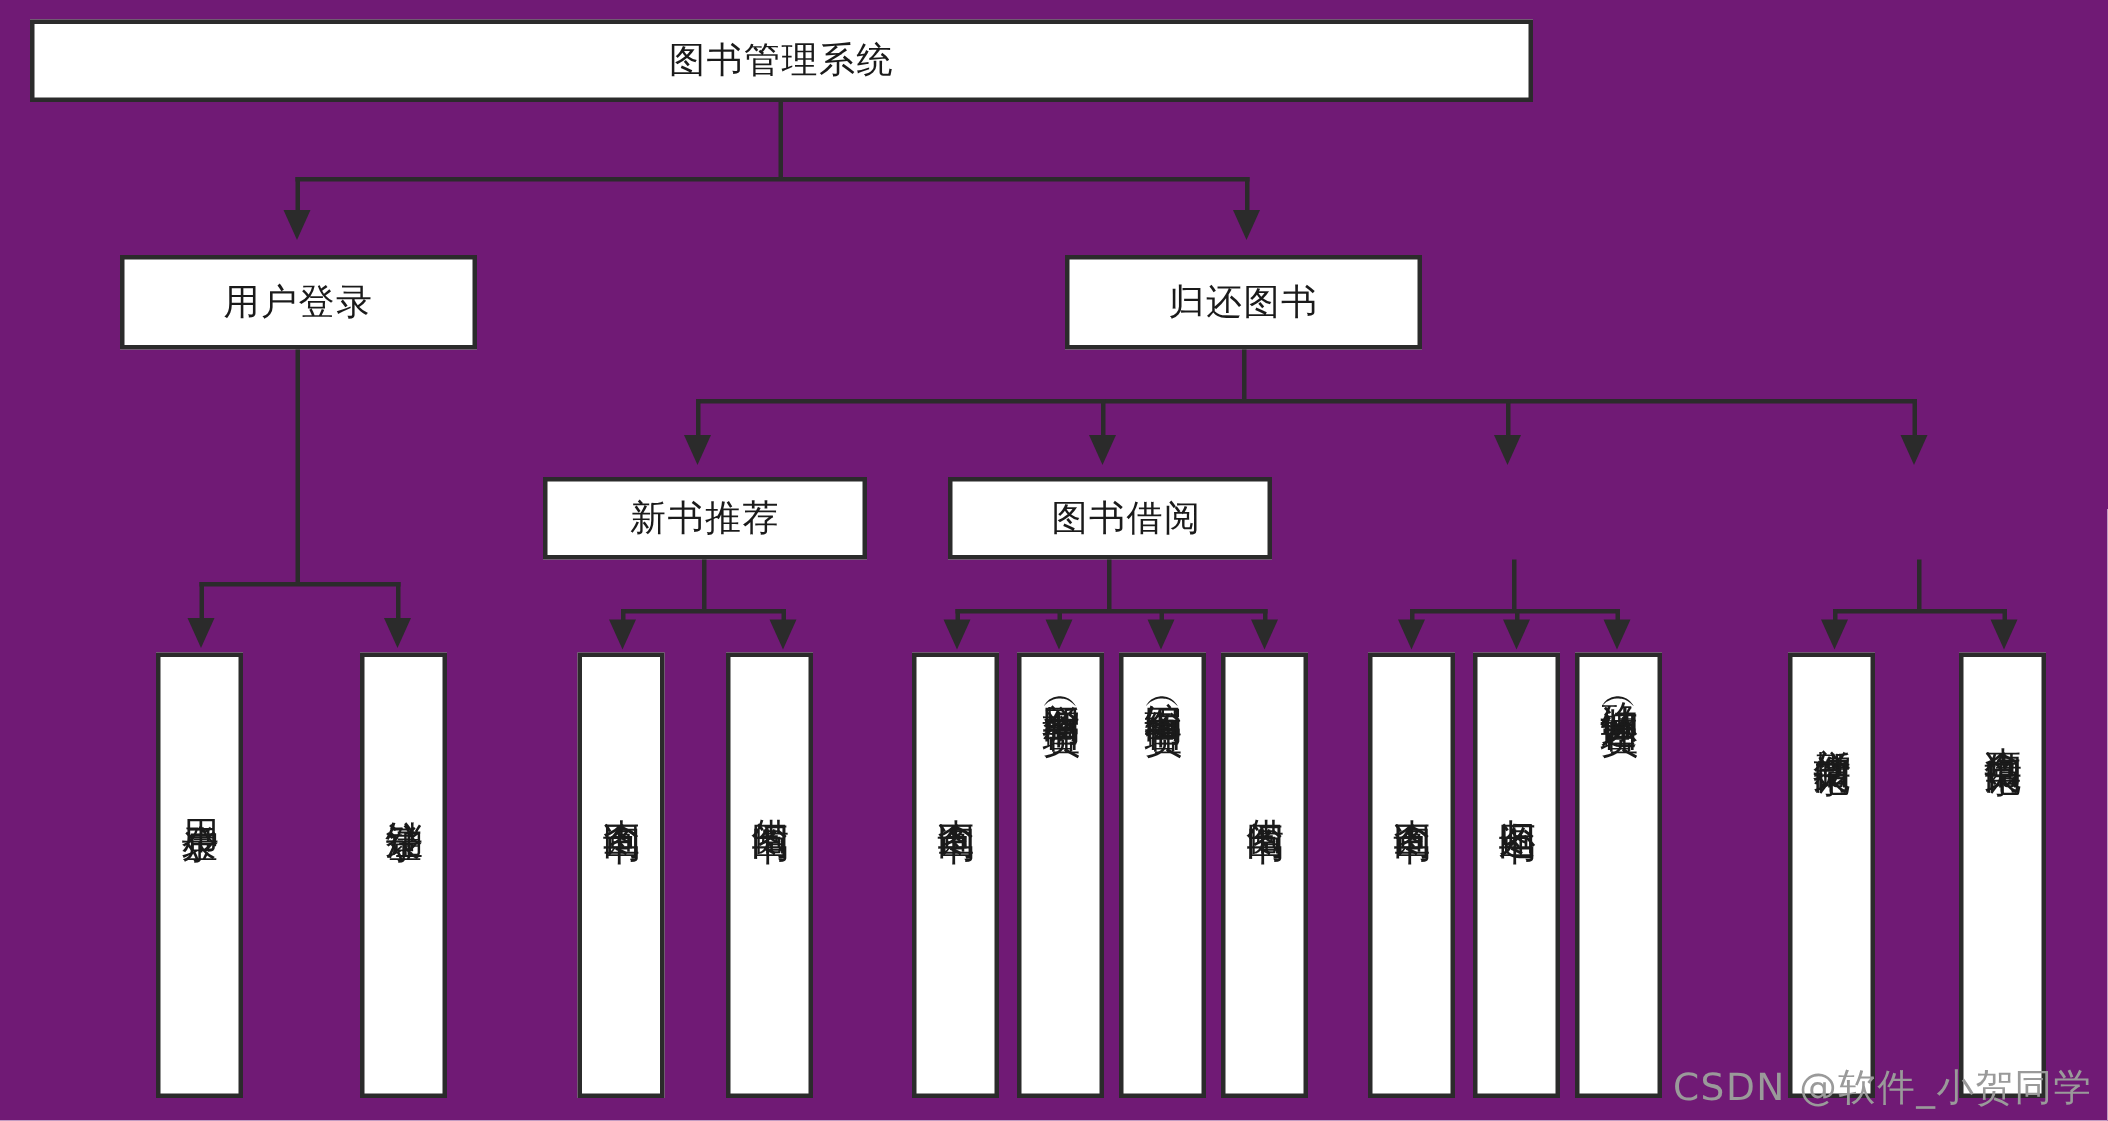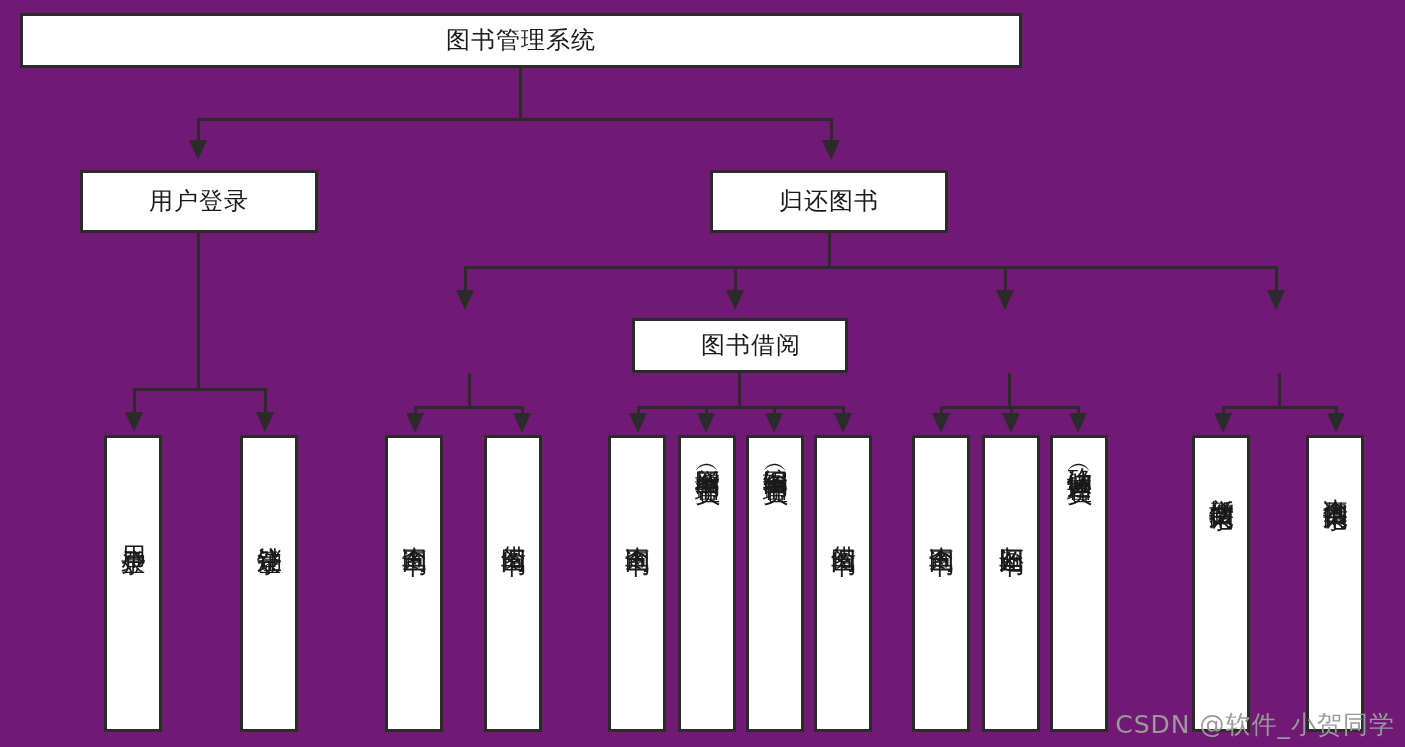--- a/index.html
+++ b/index.html
@@ -117,20 +117,23 @@
   <div class="hline" style="left:464px; top:266px; width:814px;"></div>
   <div class="vline" style="left:464px; top:266px; height:24px;"></div>
   <div class="arrow" style="left:456px; top:290px;"></div>
   <div class="vline" style="left:734px; top:266px; height:24px;"></div>
   <div class="arrow" style="left:726px; top:290px;"></div>
   <div class="vline" style="left:1004px; top:266px; height:24px;"></div>
   <div class="arrow" style="left:996px; top:290px;"></div>
   <div class="vline" style="left:1275px; top:266px; height:24px;"></div>
   <div class="arrow" style="left:1267px; top:290px;"></div>
 
+  <div class="node horiz" style="left:362px; top:318px; width:216px; height:55px;">
+    <span class="label">新书推荐</span>
+  </div>
   <div class="node horiz" style="left:632px; top:318px; width:216px; height:55px;padding-left:22px;">
     <span class="label">图书借阅</span>
   </div>
 
   <div class="vline" style="left:468px; top:373px; height:35px;"></div>
   <div class="hline" style="left:414px; top:406px; width:110px;"></div>
   <div class="vline" style="left:414px; top:406px; height:9px;"></div>
   <div class="arrow" style="left:406px; top:413px;"></div>
   <div class="vline" style="left:521px; top:406px; height:9px;"></div>
   <div class="arrow" style="left:513px; top:413px;"></div>

